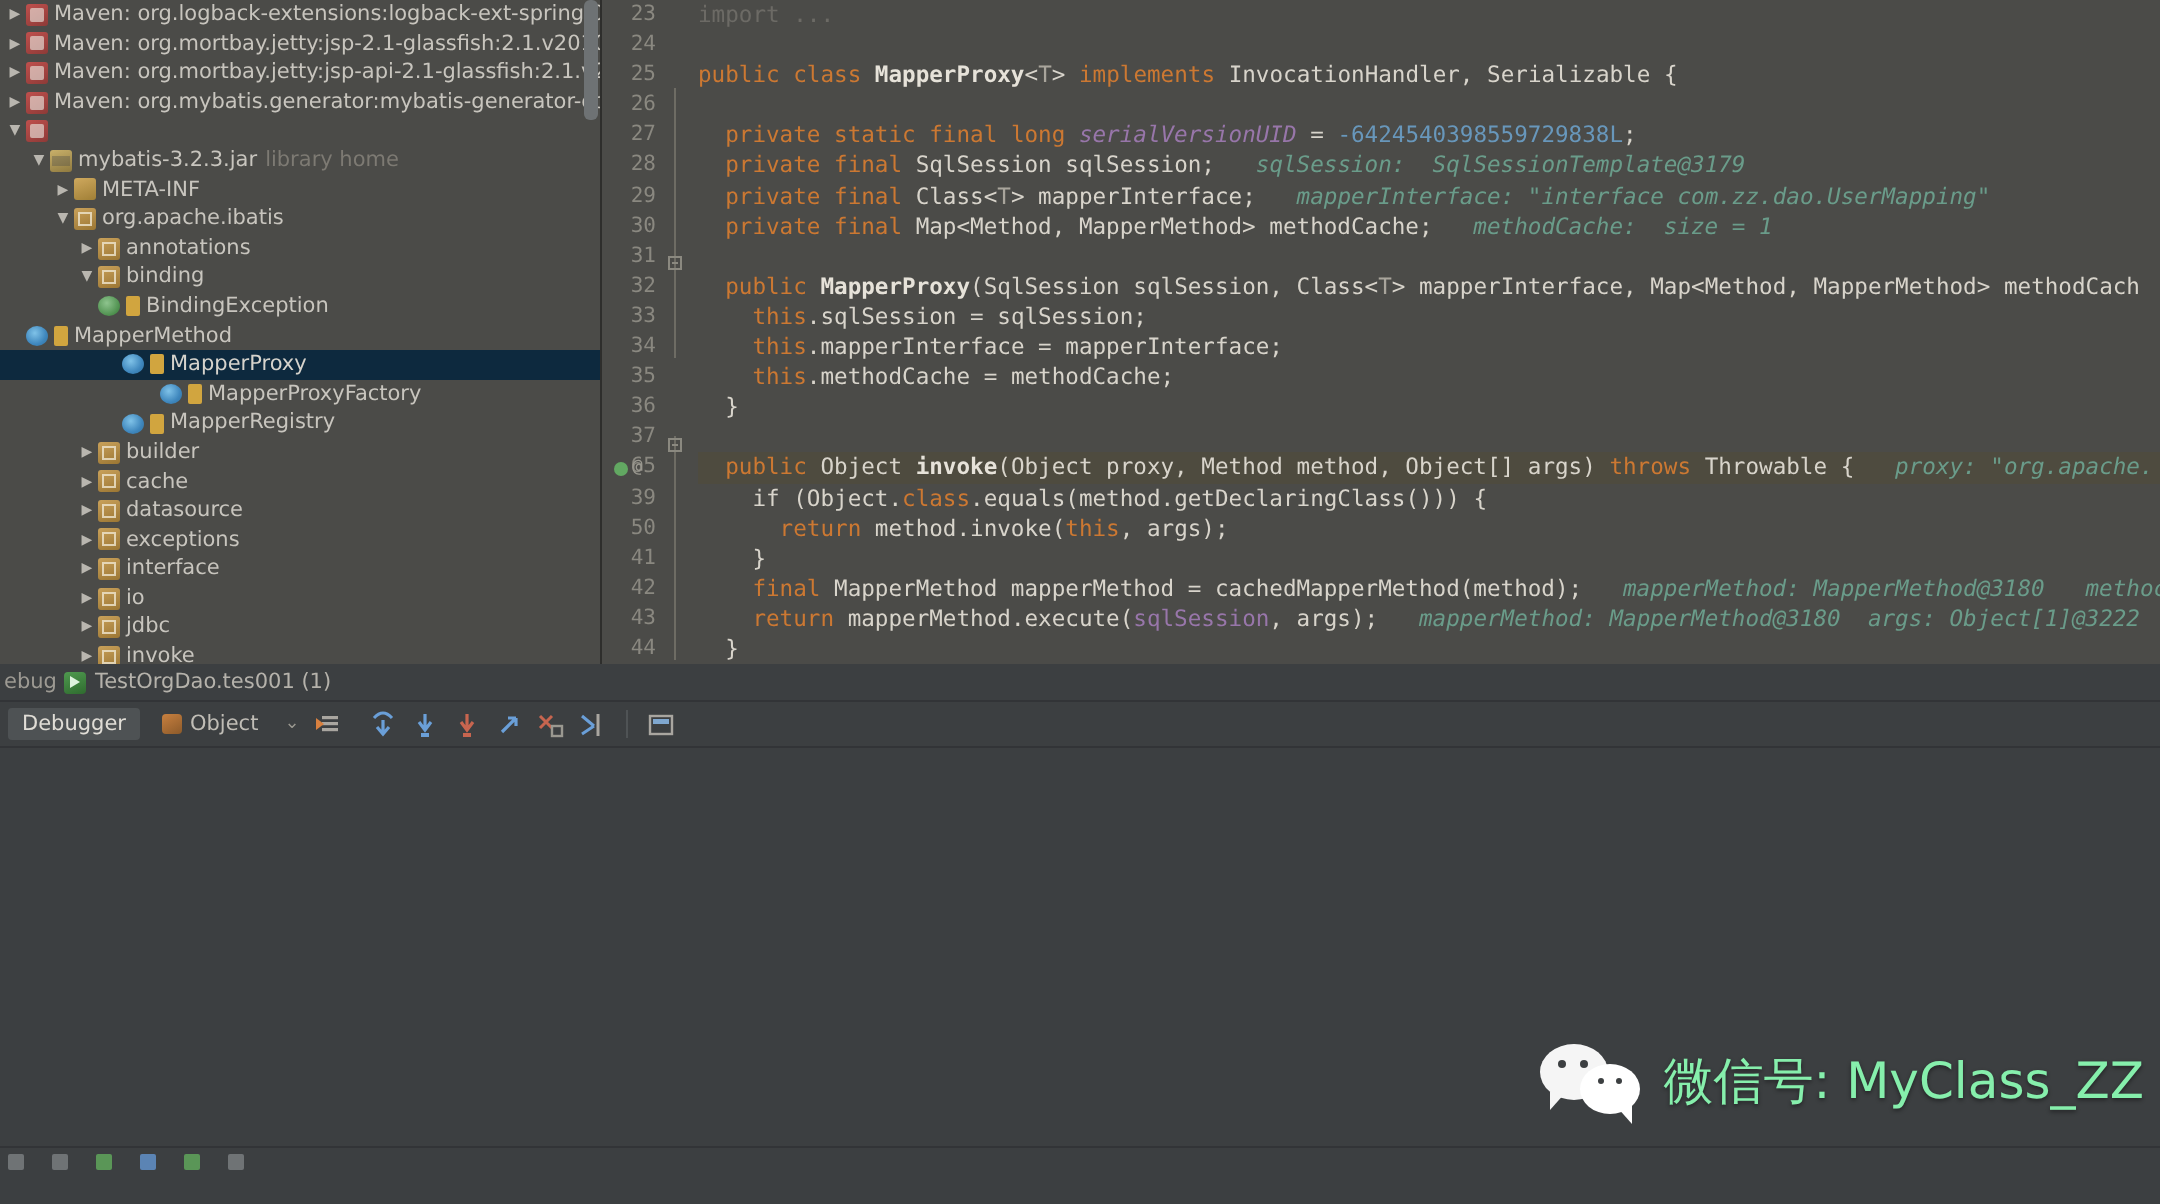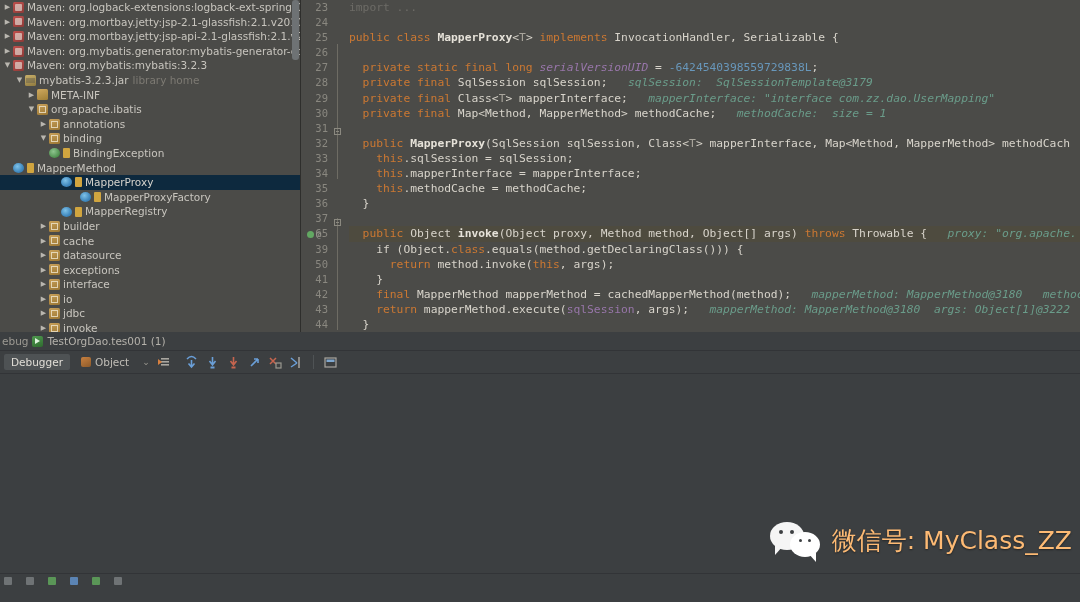--- a/index.html
+++ b/index.html
@@ -208,21 +208,21 @@
     opacity:.95;
   }
   .wm-b1::after{content:"";position:absolute;left:5px;bottom:-5px;border-top:9px solid #ffffff;border-right:8px solid transparent;}
   .wm-b2 {
     position:absolute; left:20px; top:14px; width:30px; height:25px;
     background:#ffffff; border-radius:50%;
   }
   .wm-b2::after{content:"";position:absolute;right:4px;bottom:-5px;border-top:9px solid #ffffff;border-left:8px solid transparent;}
   .wm-eye{position:absolute;width:4px;height:4px;background:#3c3f41;border-radius:50%;}
   .wm-text {
-    color: #fdba74; font-size: 25px;
+    color: #86efac; font-size: 25px;
     font-family: "DejaVu Sans", "Liberation Sans", sans-serif;
     text-shadow: 0 1px 2px rgba(0,0,0,.45);
     white-space: nowrap;
   }
   .vscroll {
     position:absolute; right:1px; top:0; width:7px; height:60px;
     background:#6e7274; border-radius:3px;
   }
 </style>
 </head>
@@ -250,21 +250,20 @@
           <span class="tree-label">Maven: org.mortbay.jetty:jsp-api-2.1-glassfish:2.1.v20100127</span>
         </div>
         <div class="tree-row" style="padding-left: 2px;">
           <span class="arrow">▶</span>
           <span class="ic ic-maven"></span>
           <span class="tree-label">Maven: org.mybatis.generator:mybatis-generator-core:1.3.2</span>
         </div>
         <div class="tree-row" style="padding-left: 2px;">
           <span class="arrow">▼</span>
           <span class="ic ic-maven"></span>
-          <span class="tree-label">Maven: org.mybatis:mybatis:3.2.3</span>
         </div>
         <div class="tree-row" style="padding-left: 14px;">
           <span class="arrow">▼</span>
           <span class="ic ic-jar"></span>
           <span class="tree-label">mybatis-3.2.3.jar</span>
           <span class="tree-sub">library home</span>
         </div>
         <div class="tree-row" style="padding-left: 26px;">
           <span class="arrow">▶</span>
           <span class="ic ic-folder"></span>

